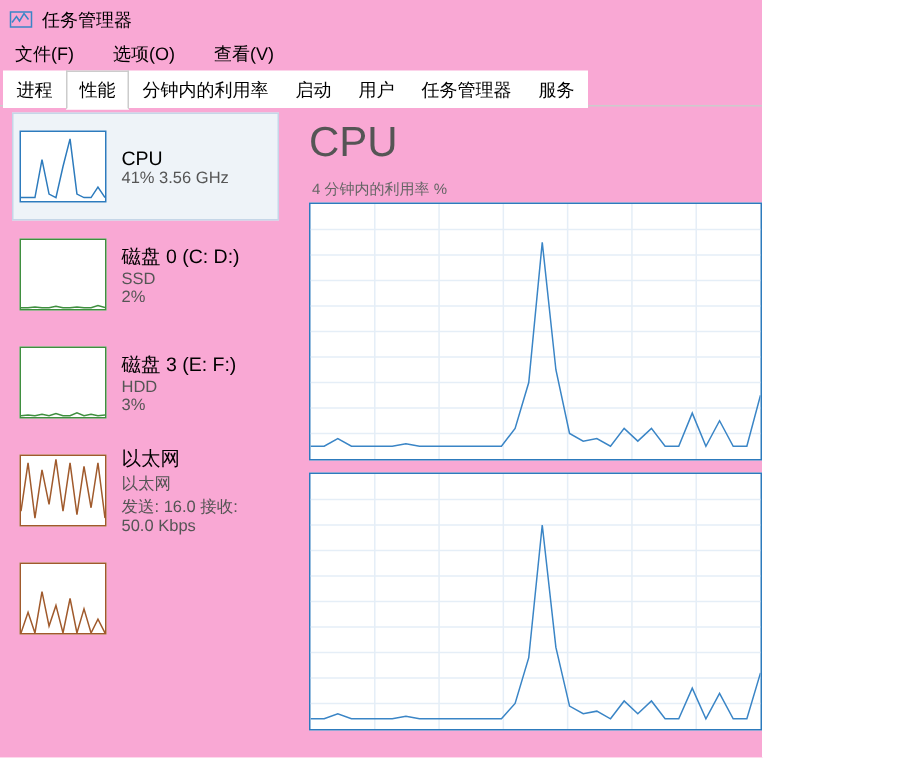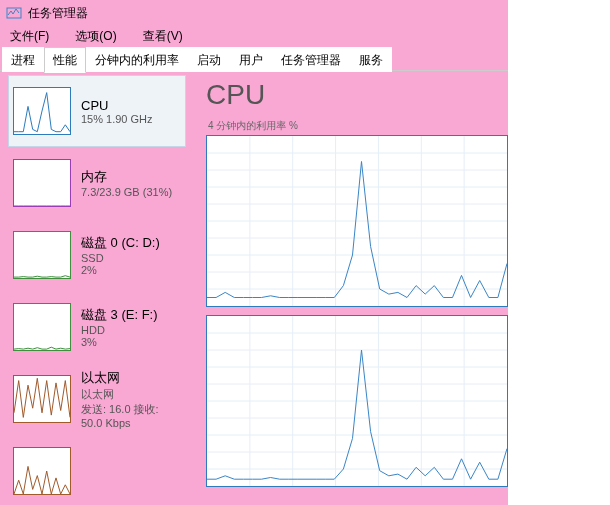--- a/index.html
+++ b/index.html
@@ -61,32 +61,21 @@
   <div class="body">
     <div class="sidebar" id="sidebar">
         <div class="item selected">
           <div class="thumb" style="border-color: rgb(45, 123, 189);">
             <svg width="56" height="46" viewBox="0 0 56 46">
               <polyline points="0.0,43.7 4.7,43.7 9.3,43.7 14.0,18.4 18.7,41.4 23.3,43.7 28.0,23.0 32.7,4.6 37.3,41.4 42.0,43.7 46.7,43.7 51.3,36.8 56.0,43.7" fill="none" stroke="#2d7bbd" stroke-width="1"></polyline>
             </svg>
           </div>
           <div class="meta">
             <div class="t1">CPU</div>
-            <div class="t2">15%  1.90 GHz</div>
-          </div>
-        </div>
-        <div class="item">
-          <div class="thumb" style="border-color: rgb(155, 61, 181);">
-            <svg width="56" height="46" viewBox="0 0 56 46">
-              <polyline points="0.0,46.0 4.7,46.0 9.3,46.0 14.0,46.0 18.7,46.0 23.3,46.0 28.0,46.0 32.7,46.0 37.3,46.0 42.0,46.0 46.7,46.0 51.3,46.0 56.0,46.0" fill="none" stroke="#9b3db5" stroke-width="1"></polyline>
-            </svg>
-          </div>
-          <div class="meta">
-            <div class="t1">内存</div>
-            <div class="t2">7.3/23.9 GB (31%)</div>
+            <div class="t2">41%  3.56 GHz</div>
           </div>
         </div>
         <div class="item">
           <div class="thumb" style="border-color: rgb(63, 143, 63);">
             <svg width="56" height="46" viewBox="0 0 56 46">
               <polyline points="0.0,45.1 4.7,45.1 9.3,44.6 14.0,45.1 18.7,45.1 23.3,44.2 28.0,45.1 32.7,45.1 37.3,44.6 42.0,45.1 46.7,45.1 51.3,43.7 56.0,45.1" fill="none" stroke="#3f8f3f" stroke-width="1"></polyline>
             </svg>
           </div>
           <div class="meta">
             <div class="t1">磁盘 0 (C: D:)</div>

